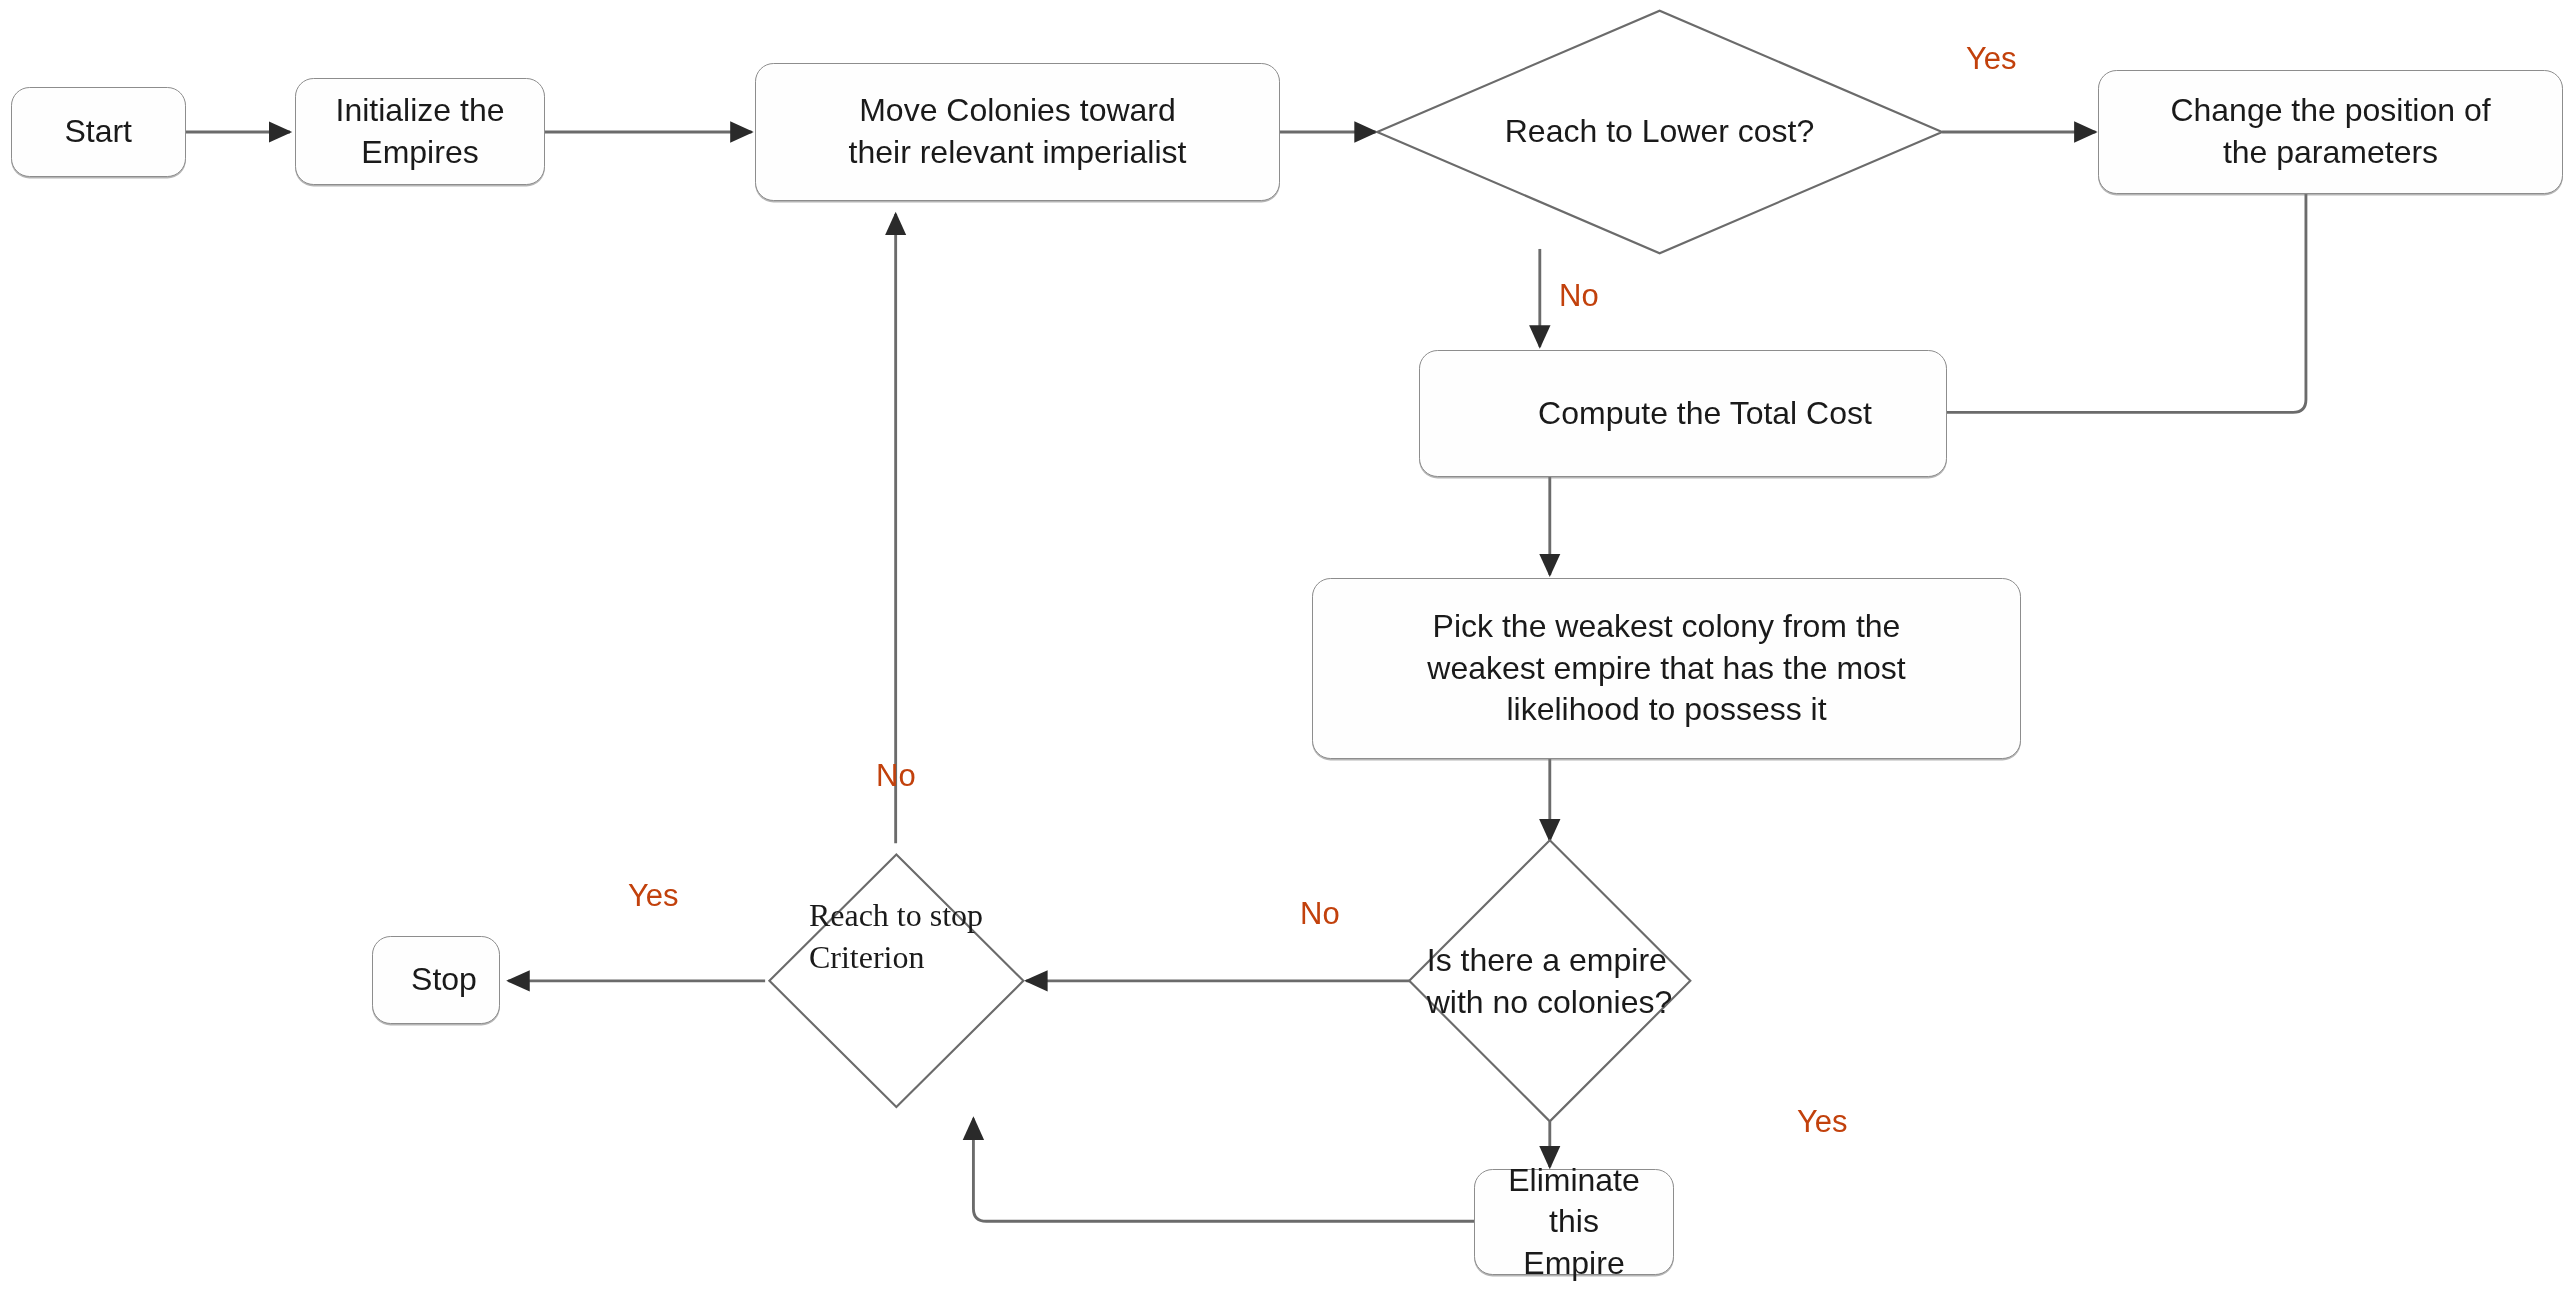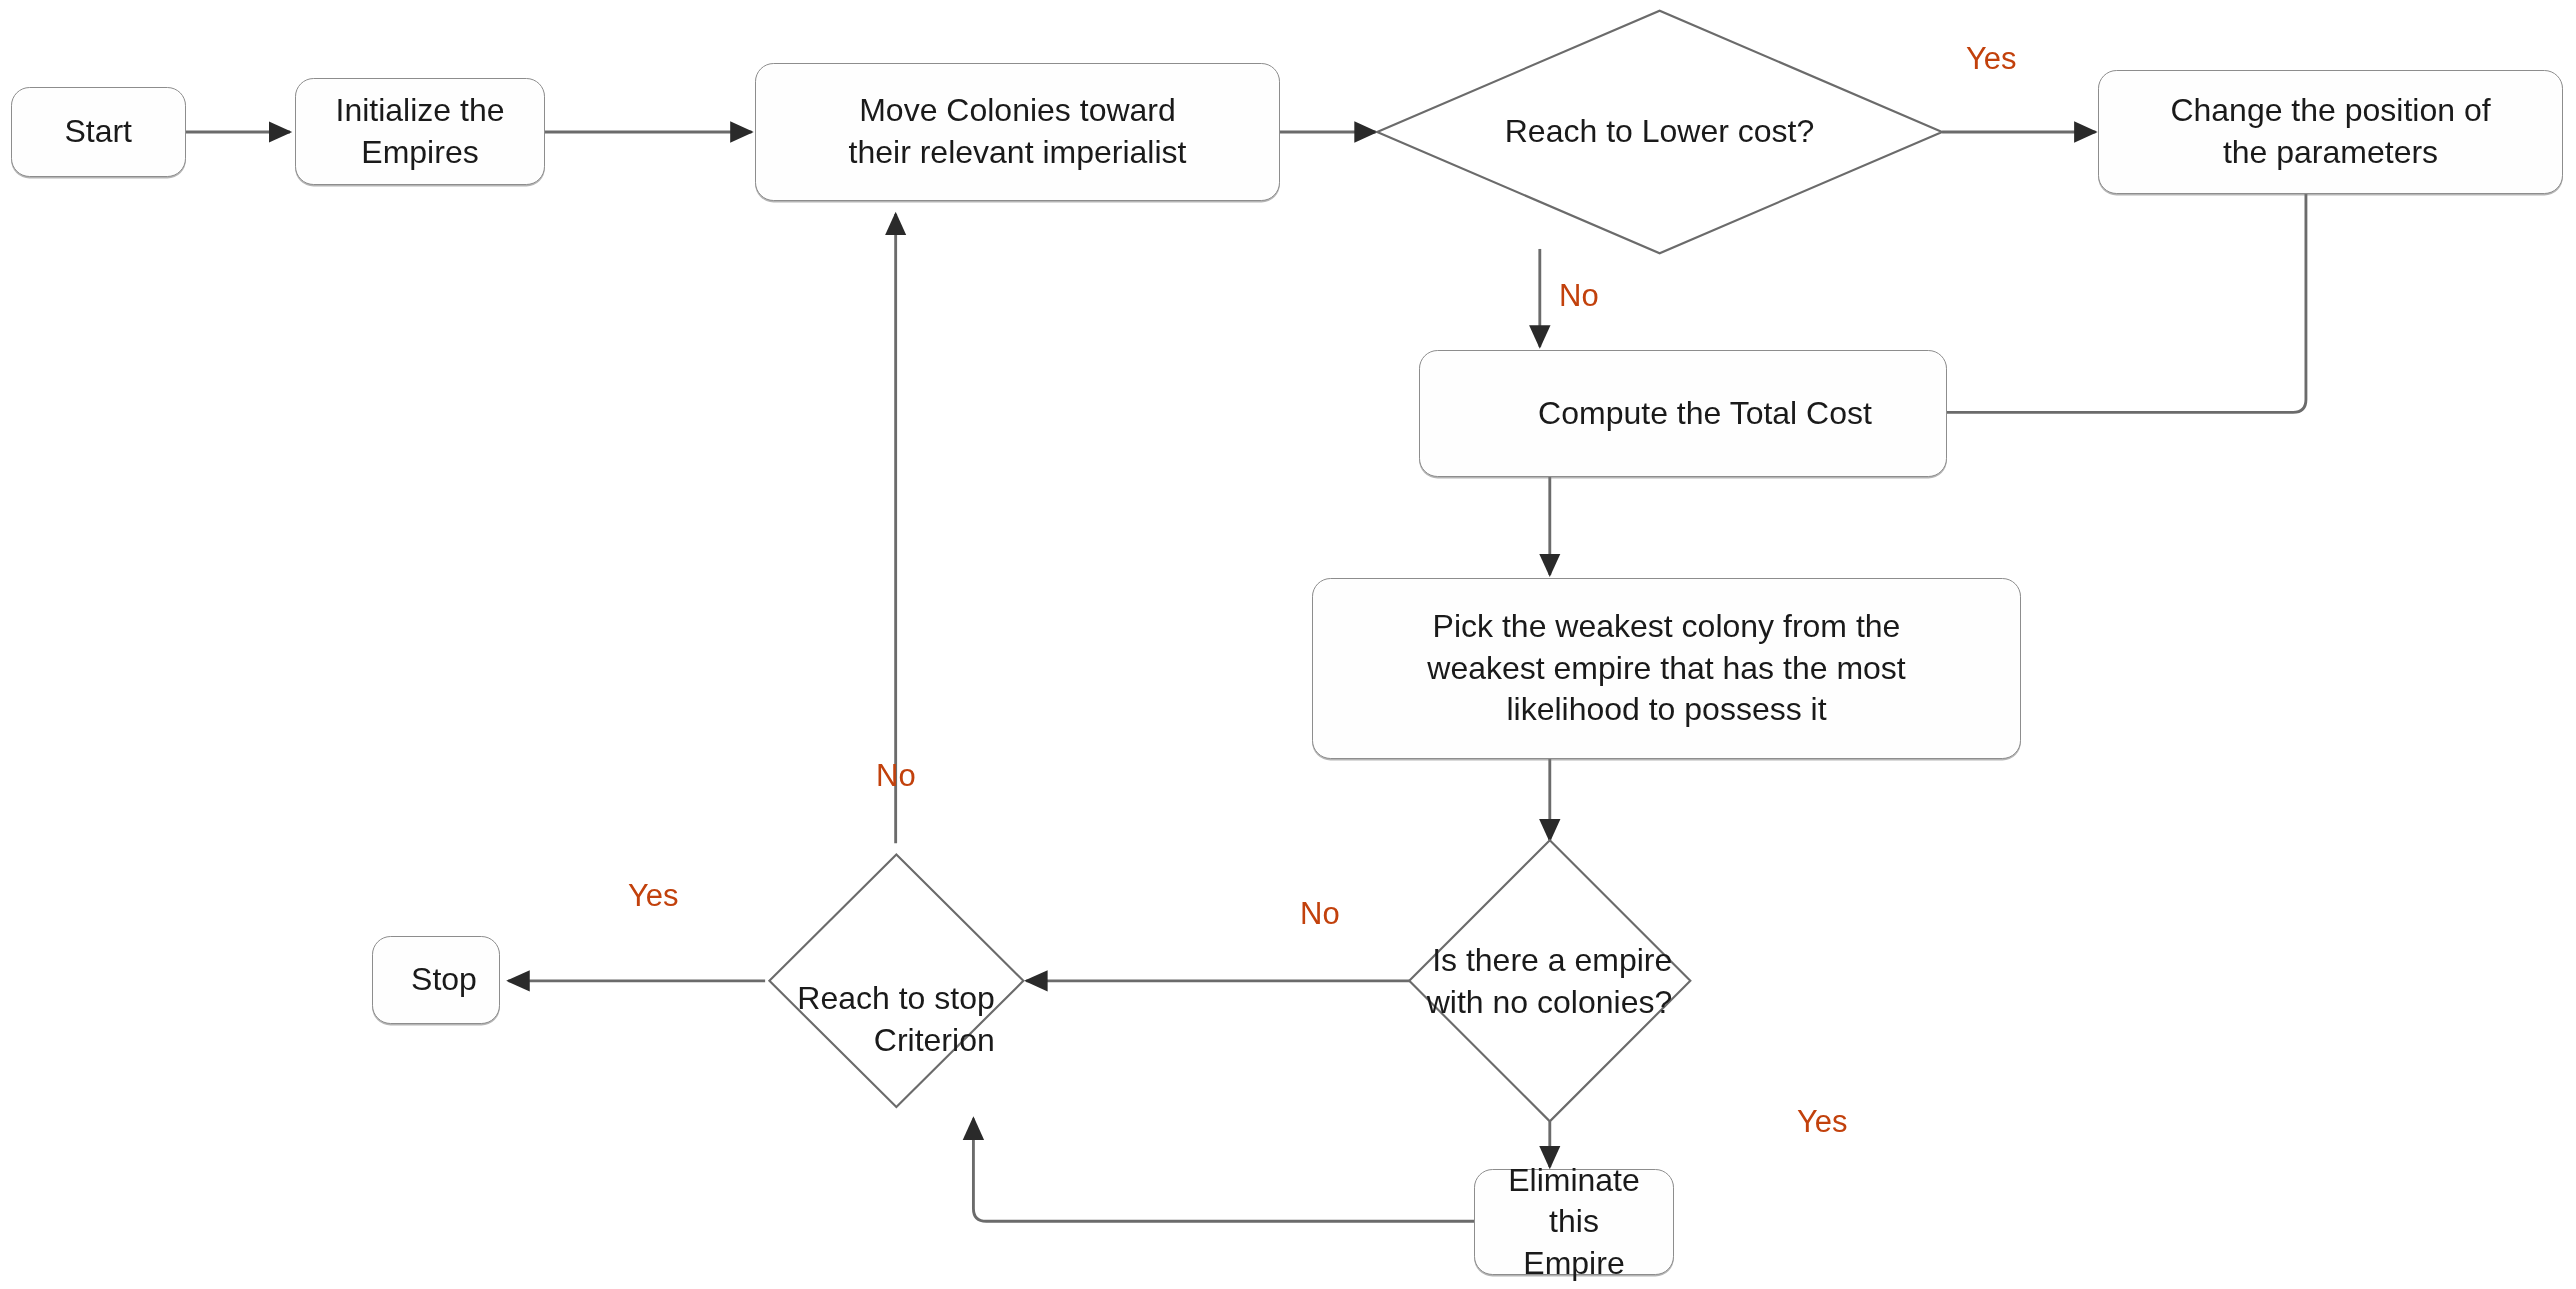--- a/index.html
+++ b/index.html
@@ -46,21 +46,21 @@
   .decision {
     position: absolute;
     z-index: 2;
     display: flex;
     align-items: center;
     justify-content: center;
   }
   .decision .dtext {
     position: relative;
     z-index: 4;
-    text-align: right;
+    text-align: left;
     white-space: pre-line;
     color: #1a1a1a;
     line-height: 1.30;
   }
   .edge-label {
     position: absolute;
     color: #c2410c;
     z-index: 5;
     white-space: nowrap;
   }
@@ -145,21 +145,21 @@
     <span class="node-text">Pick the weakest colony from the
 weakest empire that has the most
 likelihood to possess it</span>
   </div>
 
   <div class="decision" style="left:1409px; top:841px; width:281px; height:281px;">
     <span class="dtext fs-lg">Is there a empire
 with no colonies?</span>
   </div>
 
-  <div class="decision" style="left:769px; top:893px; width:254px; height:253px;">
+  <div class="decision" style="left:769px; top:810px; width:254px; height:253px;font-family:Liberation Serif, serif;">
     <span class="dtext fs-lg">Reach to stop
 Criterion</span>
   </div>
 
   <div class="node proc fs-lg" style="left:1474px; top:1169px; width:200px; height:106px;">
     <span class="node-text">Eliminate this
 Empire</span>
   </div>
 
   <div class="node proc fs-lg" style="left:372px; top:936px; width:128px; height:88px;padding-left:16px;">

